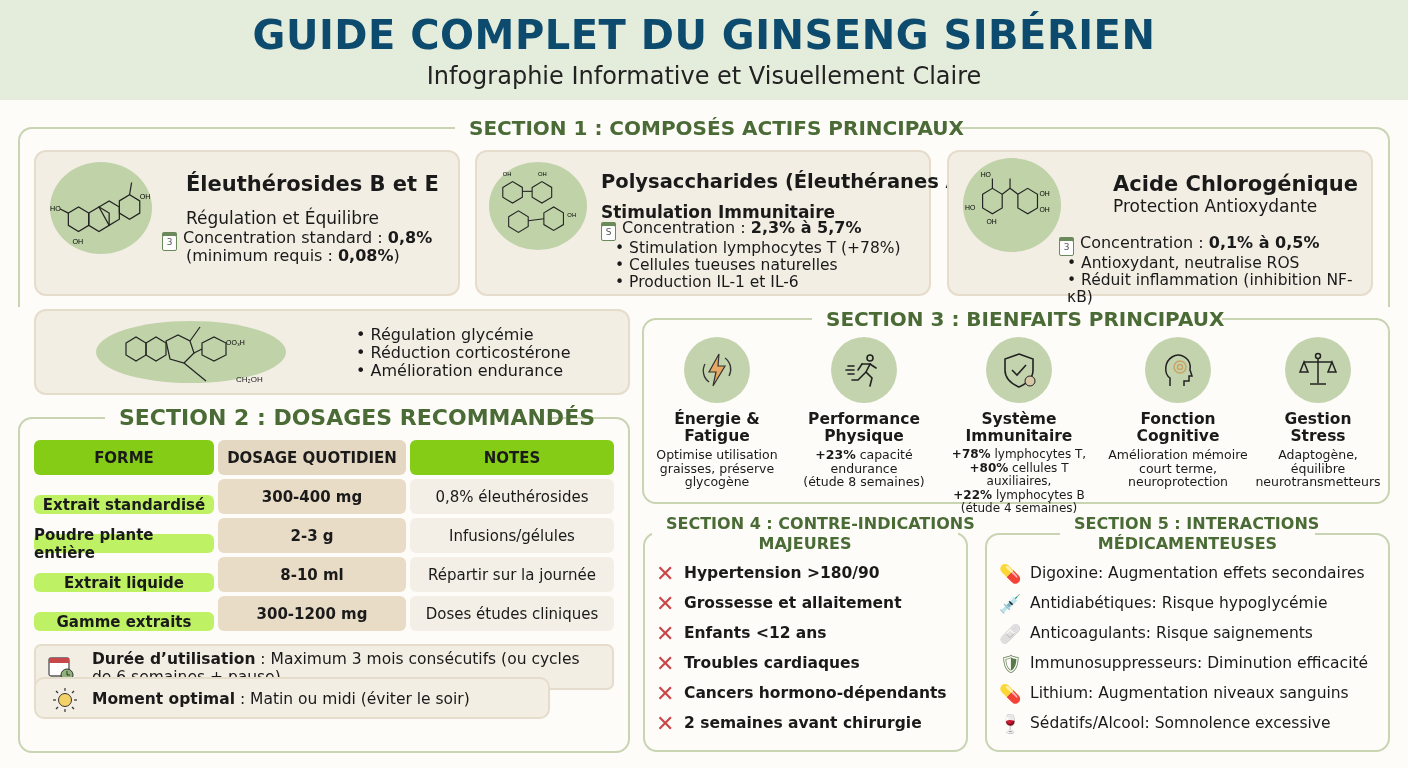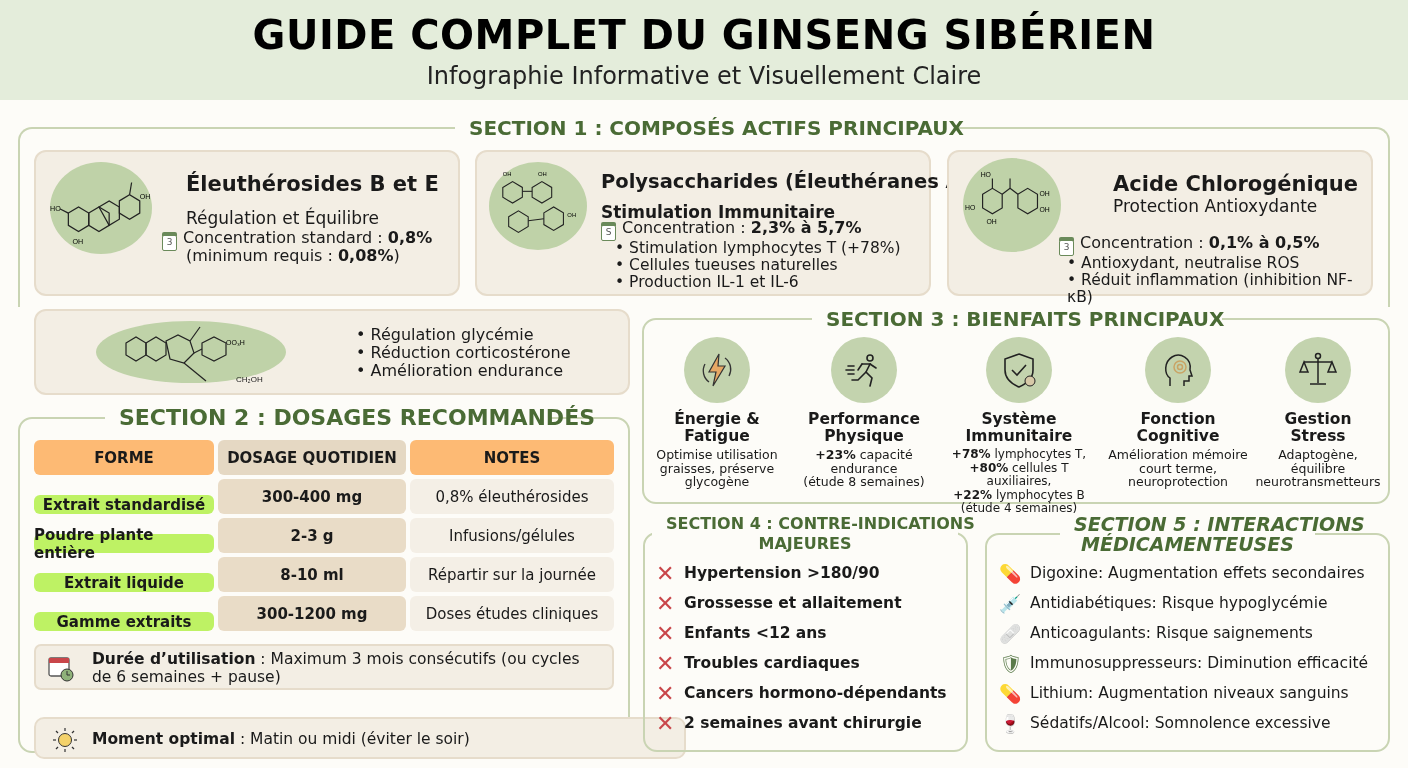--- a/index.html
+++ b/index.html
@@ -1,20 +1,20 @@
 <!DOCTYPE html>
 <html><head>
 <meta charset="utf-8">
 <style>
   * { box-sizing: border-box; margin: 0; padding: 0; }
   html, body { width: 1408px; height: 768px; overflow: hidden; }
   body { background: #fdfcf8; font-family: "Liberation Sans", sans-serif; color: #1a1a1a; position: relative; }
 
   .header { position: absolute; left: 0; top: 0; width: 1408px; height: 100px; background: #e4eddb; text-align: center; }
-  .header .title { font-family: "DejaVu Sans", sans-serif; font-weight: bold; font-size: 40px; color: #000000; letter-spacing: 0.5px; padding-top: 12px; line-height: 46px; }
+  .header .title { font-family: "DejaVu Sans", sans-serif; font-weight: bold; font-size: 40px; color: #0c4a6e; letter-spacing: 0.5px; padding-top: 12px; line-height: 46px; }
   .header .subtitle { font-family: "DejaVu Sans", sans-serif; font-size: 24px; color: #222; margin-top: 4px; }
 
   .section-frame { position: absolute; border: 2px solid #c9d4b3; border-radius: 14px; }
   .section-title { position: absolute; background: #fdfcf8; color: #4a6b35; font-family: "DejaVu Sans", sans-serif; font-weight: bold; text-align: center; padding: 0 14px; white-space: nowrap; }
 
   .card { position: absolute; background: #f3eee4; border: 2px solid #e6dccb; border-radius: 12px; }
   .mol-circle { position: absolute; background: #bfd2a8; border-radius: 50%; }
   .mol-circle svg { width: 100%; height: 100%; }
   .card-title { position: absolute; font-weight: bold; font-size: 21px; white-space: nowrap; font-family: "DejaVu Sans", sans-serif; }
   .card-sub { position: absolute; font-size: 17px; white-space: nowrap; font-family: "DejaVu Sans", sans-serif; }
@@ -23,21 +23,21 @@
   .cal-icon { display: inline-block; width: 15px; height: 16px; border: 1.5px solid #6a8a5a; border-radius: 2px; vertical-align: -2px; margin-right: 6px; font-size: 9px; text-align: center; line-height: 12px; color: #555; background: #fff; position: relative; }
   .cal-icon::before { content: ""; position: absolute; left: -1px; right: -1px; top: -4px; height: 4px; background: #6a8a5a; border-radius: 2px 2px 0 0; }
   ul.bullets { position: absolute; list-style: none; font-size: 15.5px; font-family: "DejaVu Sans", sans-serif; line-height: 17px; }
   ul.bullets li::before { content: "• "; }
 
   
   .tbl { position: absolute; left: 34px; top: 440px; width: 580px; }
   .tbl-row { display: flex; gap: 4px; margin-bottom: 4px; height: 35px; }
   .tbl-cell { display: flex; align-items: center; justify-content: center; border-radius: 6px; font-size: 15px; font-family: "DejaVu Sans", sans-serif; }
   .c1 { width: 180px; } .c2 { width: 188px; } .c3 { width: 204px; }
-  .hdr .c1, .hdr .c3 { background: #fdba74; font-weight: bold; }
+  .hdr .c1, .hdr .c3 { background: #84cc16; font-weight: bold; }
   .hdr .c2 { background: #e5d8c3; font-weight: bold; }
   .body .c1 { background: #bef264; font-weight: bold; margin-top: 16px; }
   .body .c2 { background: #e9dcc7; font-weight: bold; }
   .body .c3 { background: #f4efe6; }
 
   .info-box { position: absolute; background: #f3eee4; border: 2px solid #e6dccb; border-radius: 10px; font-size: 15.5px; font-family: "DejaVu Sans", sans-serif; }
   .info-box b { font-weight: bold; }
 
   .benefit { position: absolute; width: 150px; text-align: center; }
   .benefit .ic { width: 66px; height: 66px; margin: 0 auto; background: #c3d3ae; border-radius: 50%; display: flex; align-items: center; justify-content: center; }
@@ -197,21 +197,21 @@
     <svg viewBox="0 0 26 28" width="26" height="28">
         <rect x="1" y="4" width="20" height="18" rx="2" fill="#fff" stroke="#555" stroke-width="1.3"></rect>
         <rect x="1" y="4" width="20" height="5" fill="#c9464a"></rect>
         <circle cx="19" cy="21" r="6" fill="#8fb27a" stroke="#333" stroke-width="1"></circle>
         <line x1="19" y1="21" x2="19" y2="17" stroke="#333"></line>
         <line x1="19" y1="21" x2="22" y2="21" stroke="#333"></line>
       </svg>
   </span>
   <div style="position:absolute; left:56px; top:4px; width:510px; line-height:18px;"><b>Durée d’utilisation</b><span> : Maximum 3 mois consécutifs (ou cycles de 6 semaines + pause)</span></div>
 </div>
-<div class="info-box" style="left:34px; top:717px; width:652px; height:42px;padding-left:37px;">
+<div class="info-box" style="left:34px; top:677px; width:516px; height:42px;padding-left:37px;">
   <span style="position:absolute; left:16px; top:8px; width:26px; height:26px;">
     <svg viewBox="0 0 26 26" width="26" height="26">
         <circle cx="13" cy="13" r="6.5" fill="#f4d26a" stroke="#333" stroke-width="1"></circle>
         <g stroke="#333" stroke-width="1.2">
           <line x1="13" y1="1" x2="13" y2="4"></line>
           <line x1="13" y1="22" x2="13" y2="25"></line>
           <line x1="1" y1="13" x2="4" y2="13"></line>
           <line x1="22" y1="13" x2="25" y2="13"></line>
           <line x1="4" y1="4" x2="6" y2="6"></line>
           <line x1="20" y1="20" x2="22" y2="22"></line>
@@ -323,21 +323,21 @@
       <span class="xmark">✕</span>
       <span>Cancers hormono-dépendants</span>
     </li>
   <li>
       <span class="xmark">✕</span>
       <span>2 semaines avant chirurgie</span>
     </li>
 </ul>
 
 <div class="section-frame" style="left:985px; top:533px; width:405px; height:219px;"></div>
-<div class="section-title" style="left:1060px; top:514px; width:255px; font-size:19px; line-height:20px;font-style:italic;"><span>SECTION 5 : INTERACTIONS</span><br><span>MÉDICAMENTEUSES</span></div>
+<div class="section-title" style="left:1060px; top:514px; width:255px; font-size:16px; line-height:20px;"><span>SECTION 5 : INTERACTIONS</span><br><span>MÉDICAMENTEUSES</span></div>
 <ul class="ci-list int-list" style="left:996px; top:558px;">
   <li>
       <span class="int-ic">💊</span>
       <b>Digoxine</b>
       <span> : Augmentation effets secondaires</span>
     </li>
   <li>
       <span class="int-ic">💉</span>
       <b>Antidiabétiques</b>
       <span> : Risque hypoglycémie</span>

